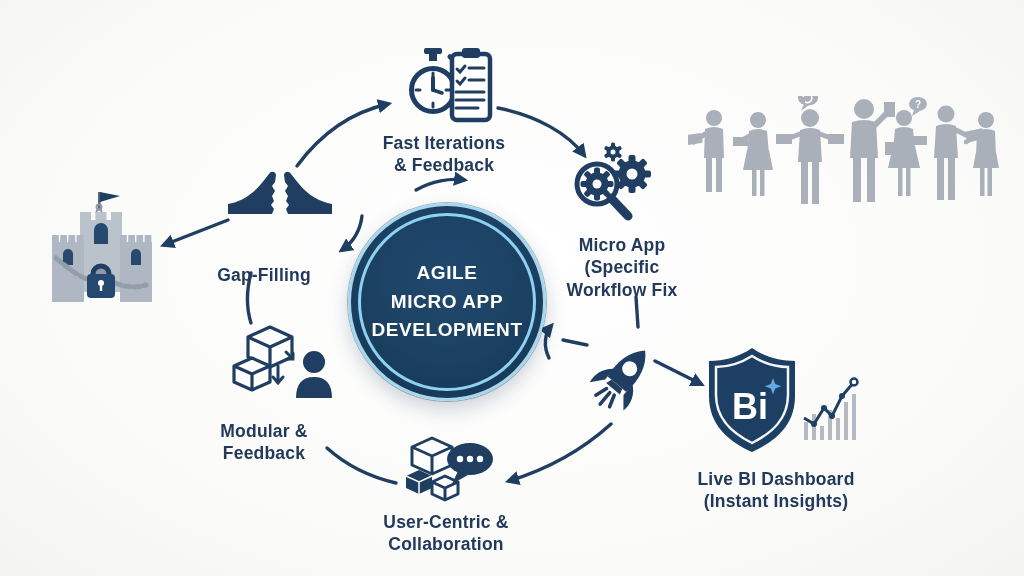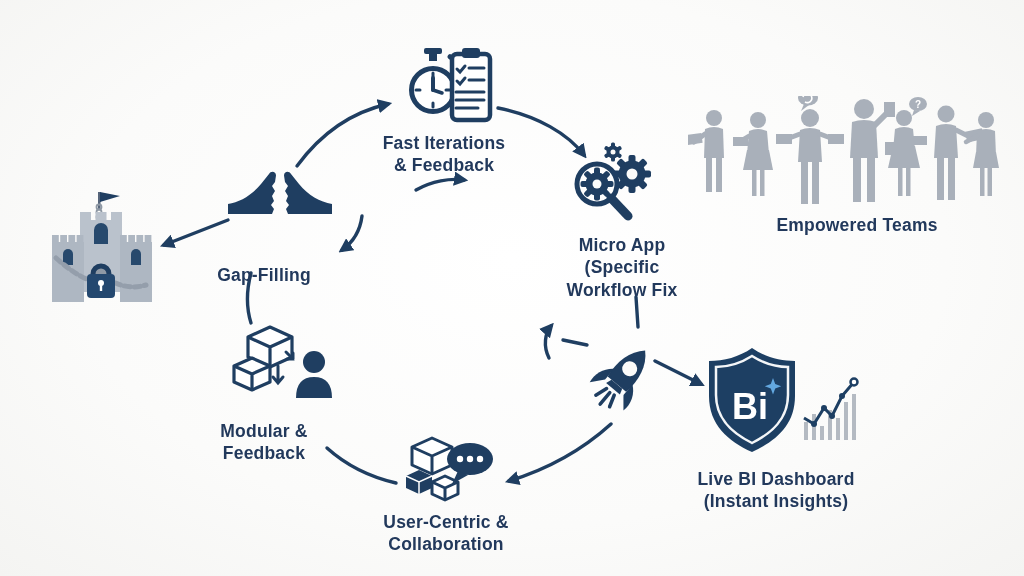--- a/index.html
+++ b/index.html
@@ -41,20 +41,25 @@
       <path d="M251,273 C246,292 246,307 251,323"></path>
       <path d="M636,297 L638,327"></path>
       <path d="M563,340 L587,345"></path>
       <path d="M549,358 C543,346 545,333 551,326" marker-end="url(#ah)"></path>
       <path d="M655,361 L701,384" marker-end="url(#ah)"></path>
       <path d="M611,424 C580,452 545,470 509,481" marker-end="url(#ah)"></path>
       <path d="M327,448 C347,466 370,477 396,483"></path>
     </g>
   </svg>
 
+  <div class="center-circle">
+    <div class="center-title">AGILE
+MICRO APP
+DEVELOPMENT</div>
+  </div>
 
   <svg class="abs" style="left:386px;top:42px" width="110" height="85" viewBox="0 0 110 85">
     <g fill="#1f3e61">
       <rect x="38" y="6" width="18" height="6" rx="2"></rect>
       <rect x="43" y="11" width="8" height="8"></rect>
       <rect x="60" y="12" width="12" height="5" rx="2" transform="rotate(38 63 17)"></rect>
     </g>
     <circle cx="47" cy="48" r="21.5" fill="#ffffff" stroke="#1f3e61" stroke-width="5"></circle>
     <g stroke="#1f3e61" stroke-width="3" stroke-linecap="round">
       <path d="M47,31 L47,35"></path>
@@ -292,21 +297,20 @@
         <path d="M-9,24 L-20,30" stroke="#a9b0ba" stroke-width="4.5" stroke-linecap="round"></path>
       </g>
     </g>
   </svg>
 
   <div class="label" style="left:444px;top:124px">Fast Iterations
 &amp; Feedback</div>
   <div class="label" style="left:622px;top:226px">Micro App
 (Specific
 Workflow Fix</div>
-  <div class="label" style="left:857px;top:206px">Empowered Teams</div>
   <div class="label" style="left:264px;top:256px">Gap-Filling</div>
   <div class="label" style="left:264px;top:412px">Modular &amp;
 Feedback</div>
   <div class="label" style="left:446px;top:503px">User-Centric &amp;
 Collaboration</div>
   <div class="label" style="left:776px;top:460px">Live BI Dashboard
 (Instant Insights)</div>
 
 </div>
 

